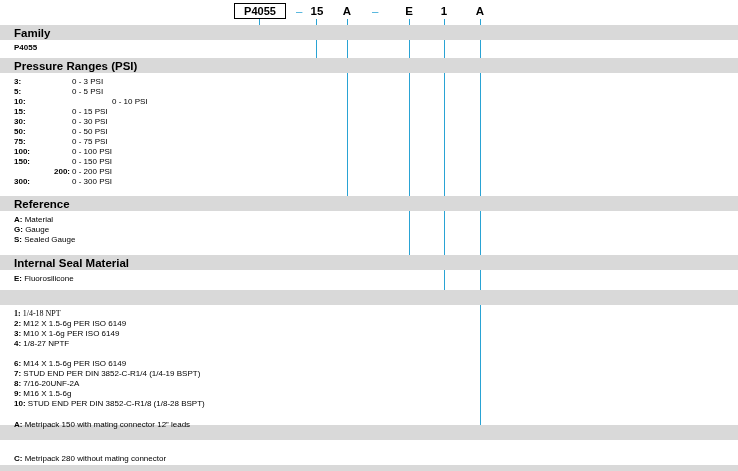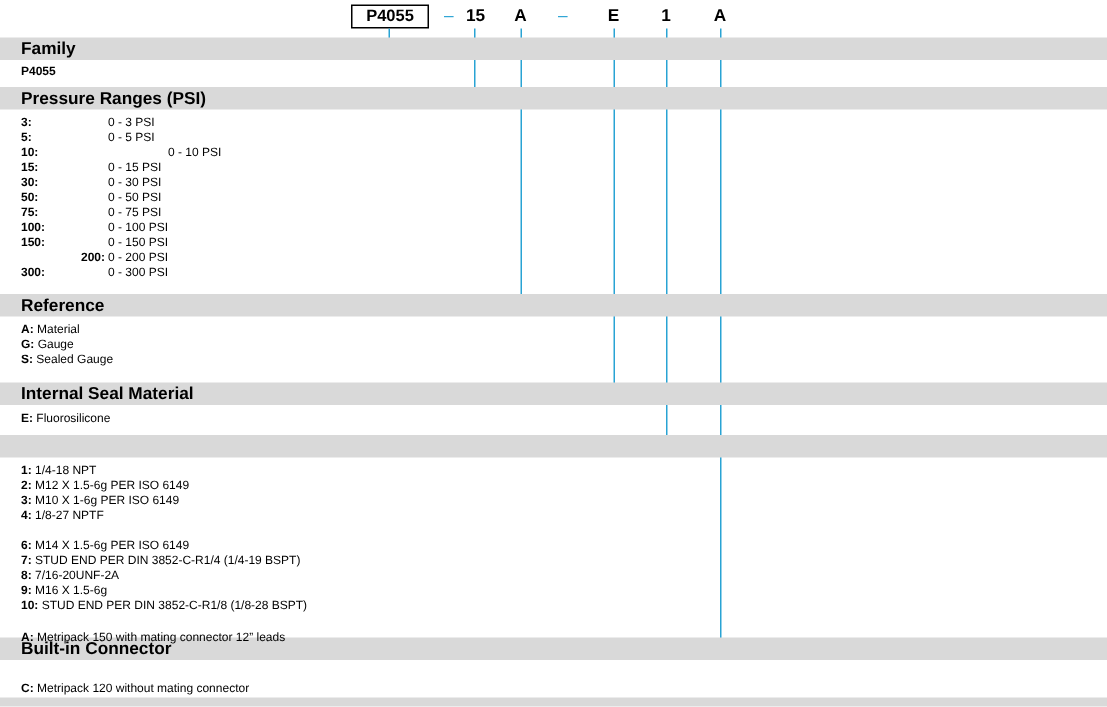--- a/index.html
+++ b/index.html
@@ -185,31 +185,30 @@
   <div class="row" style="left:14px; top:225px;"><span class="k">G:</span> <span class="v">Gauge</span></div>
   <div class="row" style="left:14px; top:235px;"><span class="k">S:</span> <span class="v">Sealed Gauge</span></div>
 
   <div class="band" style="top:255px; height:15px;"></div>
   <div class="band-title" style="top:256px;">Internal Seal Material</div>
 
   <div class="row" style="left:14px; top:274px;"><span class="k">E:</span> <span class="v">Fluorosilicone</span></div>
 
   <div class="band" style="top:290px; height:15px;"></div>
 
-  <div class="row" style="left:14px; top:309px;"><span class="k">1:</span> <span class="v">1/4-18 NPT</span></div>
+  <div class="row" style="left:14px; top:309px;font-family:Liberation Serif, serif;"><span class="k">1:</span> <span class="v">1/4-18 NPT</span></div>
   <div class="row" style="left:14px; top:319px;"><span class="k">2:</span> <span class="v">M12 X 1.5-6g PER ISO 6149</span></div>
   <div class="row" style="left:14px; top:329px;"><span class="k">3:</span> <span class="v">M10 X 1-6g PER ISO 6149</span></div>
   <div class="row" style="left:14px; top:339px;"><span class="k">4:</span> <span class="v">1/8-27 NPTF</span></div>
   <div class="row" style="left:14px; top:359px;"><span class="k">6:</span> <span class="v">M14 X 1.5-6g PER ISO 6149</span></div>
   <div class="row" style="left:14px; top:369px;"><span class="k">7:</span> <span class="v">STUD END PER DIN 3852-C-R1/4 (1/4-19 BSPT)</span></div>
   <div class="row" style="left:14px; top:379px;"><span class="k">8:</span> <span class="v">7/16-20UNF-2A</span></div>
   <div class="row" style="left:14px; top:389px;"><span class="k">9:</span> <span class="v">M16 X 1.5-6g</span></div>
   <div class="row" style="left:14px; top:399px;"><span class="k">10:</span> <span class="v">STUD END PER DIN 3852-C-R1/8 (1/8-28 BSPT)</span></div>
 
   <div class="band" style="top:425px; height:15px;"></div>
-  <div class="band-title" style="top:426px;">Built-in Connector</div>
 
   <div class="row" style="left:14px; top:420px;"><span class="k">A:</span> <span class="v">Metripack 150 with mating connector 12” leads</span></div>
-  <div class="row" style="left:14px; top:454px;"><span class="k">C:</span> <span class="v">Metripack 120 without mating connector</span></div>
+  <div class="row" style="left:14px; top:454px;"><span class="k">C:</span> <span class="v">Metripack 280 without mating connector</span></div>
 
   <div class="band" style="top:465px; height:6px; background:#d9d9d9;"></div>
 
 </div>
 
 </body></html>

